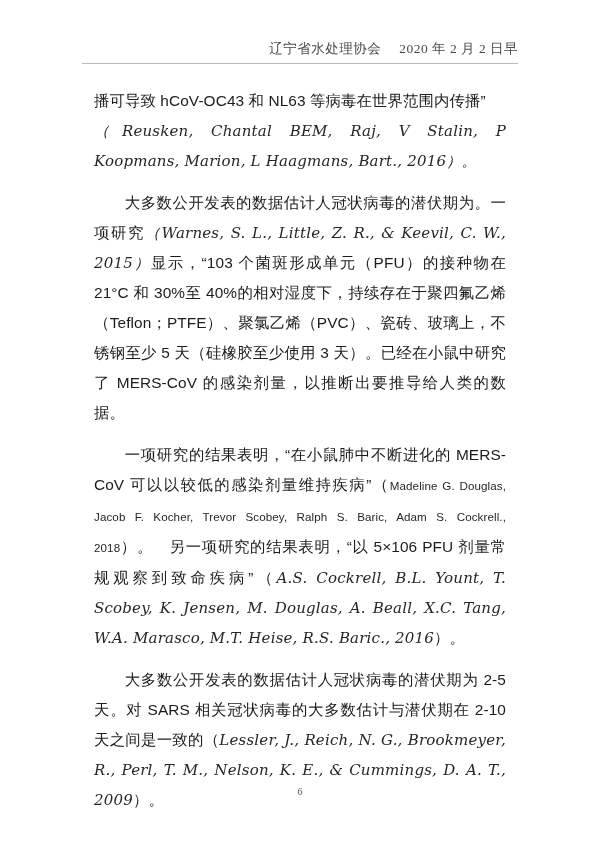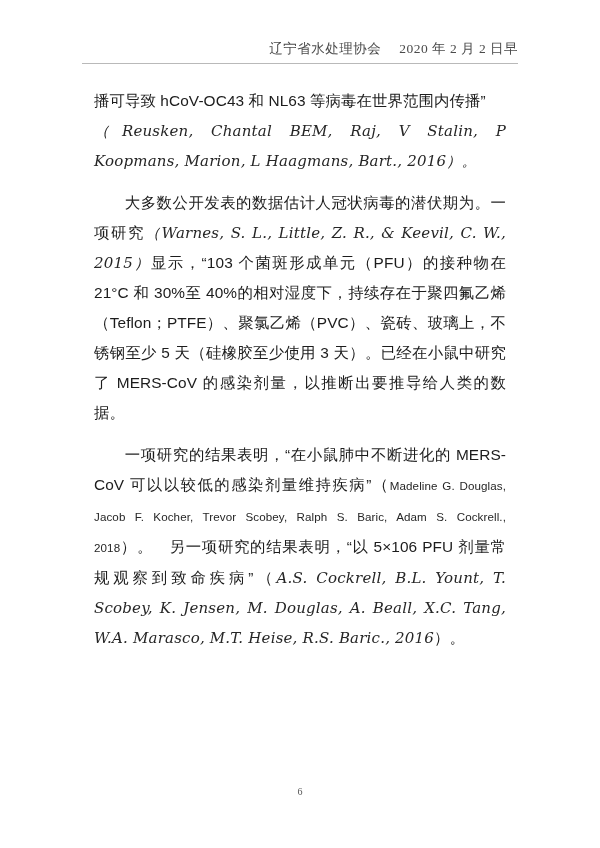--- a/index.html
+++ b/index.html
@@ -123,20 +123,21 @@
   </div>
 
   <div class="body-block">
 
     <p class="para"><span>播可导致 hCoV-OC43 和 NL63 等病毒在世界范围内传播”</span><br><span class="ref">（Reusken, Chantal BEM, Raj, V Stalin, P Koopmans, Marion, L Haagmans, Bart., 2016）。</span></p>
 
     <p class="para indent"><span>大多数公开发表的数据估计人冠状病毒的潜伏期为。一项研究</span><span class="ref">（Warnes, S. L., Little, Z. R., &amp; Keevil, C. W., 2015）</span><span>显示，“103 个菌斑形成单元（PFU）的接种物在 21°C 和 30%至 40%的相对湿度下，持续存在于聚四氟乙烯（Teflon；PTFE）、聚氯乙烯（PVC）、瓷砖、玻璃上，不锈钢至少 5 天（硅橡胶至少使用 3 天）。已经在小鼠中研究了 MERS-CoV 的感染剂量，以推断出要推导给人类的数据。</span></p>
 
     <p class="para indent"><span>一项研究的结果表明，“在小鼠肺中不断进化的 MERS-CoV 可以以较低的感染剂量维持疾病”（</span><span class="ref-sans">Madeline G. Douglas, Jacob F. Kocher, Trevor Scobey, Ralph S. Baric, Adam S. Cockrell., 2018</span><span>）。</span><span class="gap"></span><span>另一项研究的结果表明，“以 5×106 PFU 剂量常规观察到致命疾病”（</span><span class="ref">A.S. Cockrell, B.L. Yount, T. Scobey, K. Jensen, M. Douglas, A. Beall, X.C. Tang, W.A. Marasco, M.T. Heise, R.S. Baric., 2016</span><span>）。</span></p>
 
+    <p class="para indent"><span>大多数公开发表的数据估计人冠状病毒的潜伏期为 2-5 天。对 SARS 相关冠状病毒的大多数估计与潜伏期在 2-10 天之间是一致的（</span><span class="ref">Lessler, J., Reich, N. G., Brookmeyer, R., Perl, T. M., Nelson, K. E., &amp; Cummings, D. A. T., 2009</span><span>）。</span></p>
 
 
 
   </div>
 
   <div class="footer">6</div>
 
 </div>
 
 </body></html>

